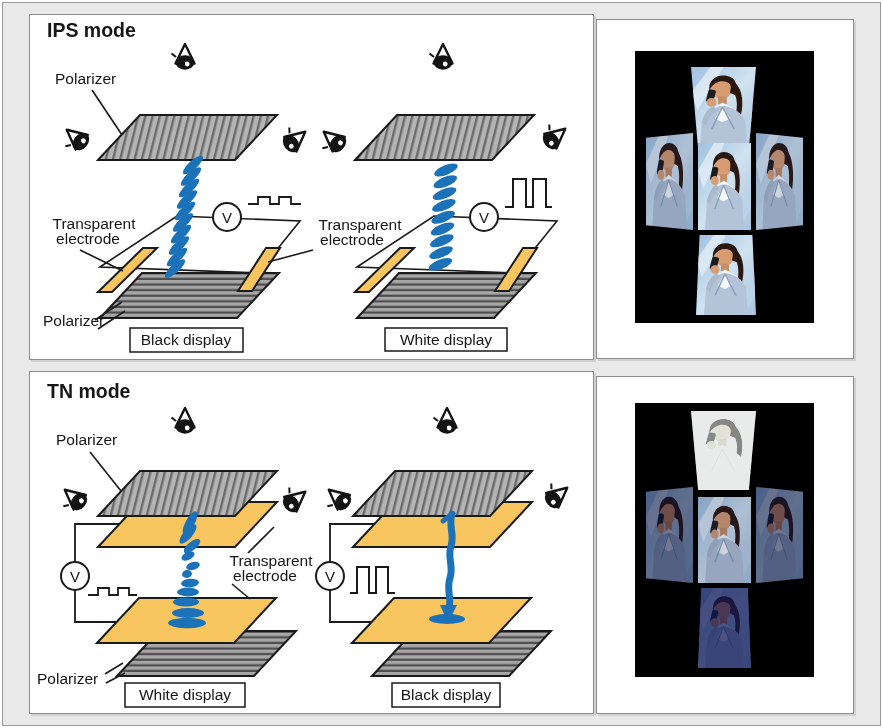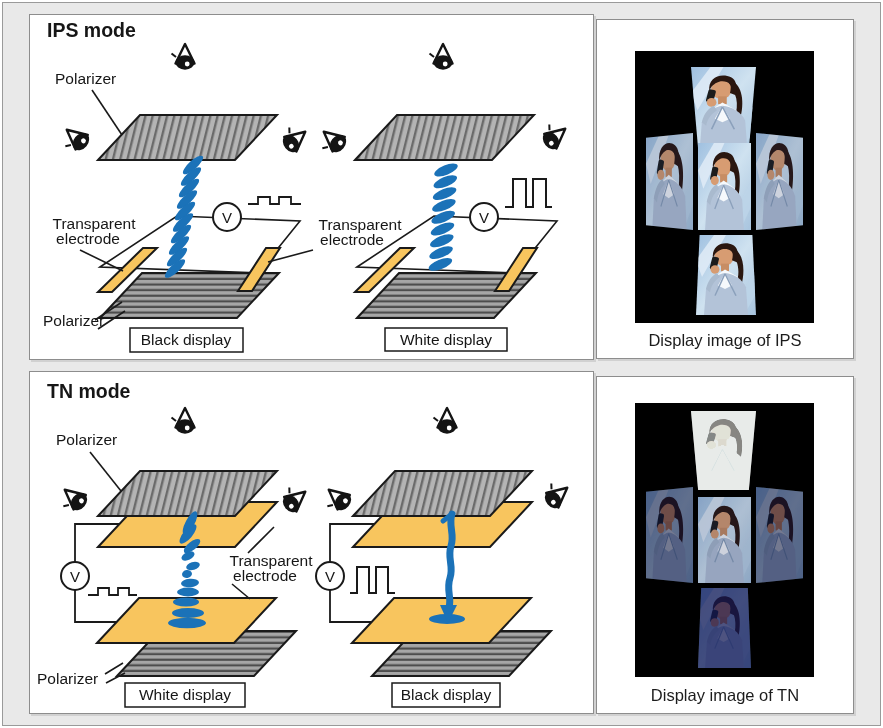--- a/index.html
+++ b/index.html
@@ -102,21 +102,20 @@
           </svg>
           <div class="tint"></div>
       </div>
       <div class="tile clip-bottom" style="left:61px;top:184px;width:60px;height:80px;">
         <svg viewBox="0 0 60 95" preserveAspectRatio="none">
             <use href="#person-art"></use>
           </svg>
           <div class="tint"></div>
       </div>
     </div>
-    <div class="photo-caption">Display image of IPS</div>
   </div>
 
   <div class="panel" id="tn-photo-panel">
     <div class="photo-black" style="left:38px;top:26px;width:179px;height:274px;">
       <div class="tile clip-top f-wash" style="left:56px;top:8px;width:65px;height:79px;">
         <svg viewBox="0 0 60 95" preserveAspectRatio="none">
             <use href="#person-art"></use>
           </svg>
           <div class="tint"></div>
       </div>
@@ -138,21 +137,20 @@
           </svg>
           <div class="tint"></div>
       </div>
       <div class="tile clip-bottom f-vdark" style="left:63px;top:185px;width:53px;height:80px;">
         <svg viewBox="0 0 60 95" preserveAspectRatio="none">
             <use href="#person-art"></use>
           </svg>
           <div class="tint"></div>
       </div>
     </div>
-    <div class="photo-caption">Display image of TN</div>
   </div>
 
   <svg class="overlay-svg" viewBox="0 0 883 728">
     <defs>
       <pattern id="hatchP" patternUnits="userSpaceOnUse" width="7" height="7" patternTransform="rotate(14)">
         <rect width="7" height="7" fill="#b4b4b4"></rect>
         <rect width="2.4" height="7" fill="#6b6b6b"></rect>
       </pattern>
       <pattern id="stripeP" patternUnits="userSpaceOnUse" width="8" height="5.6">
         <rect width="8" height="5.6" fill="#a6a6a6"></rect>

